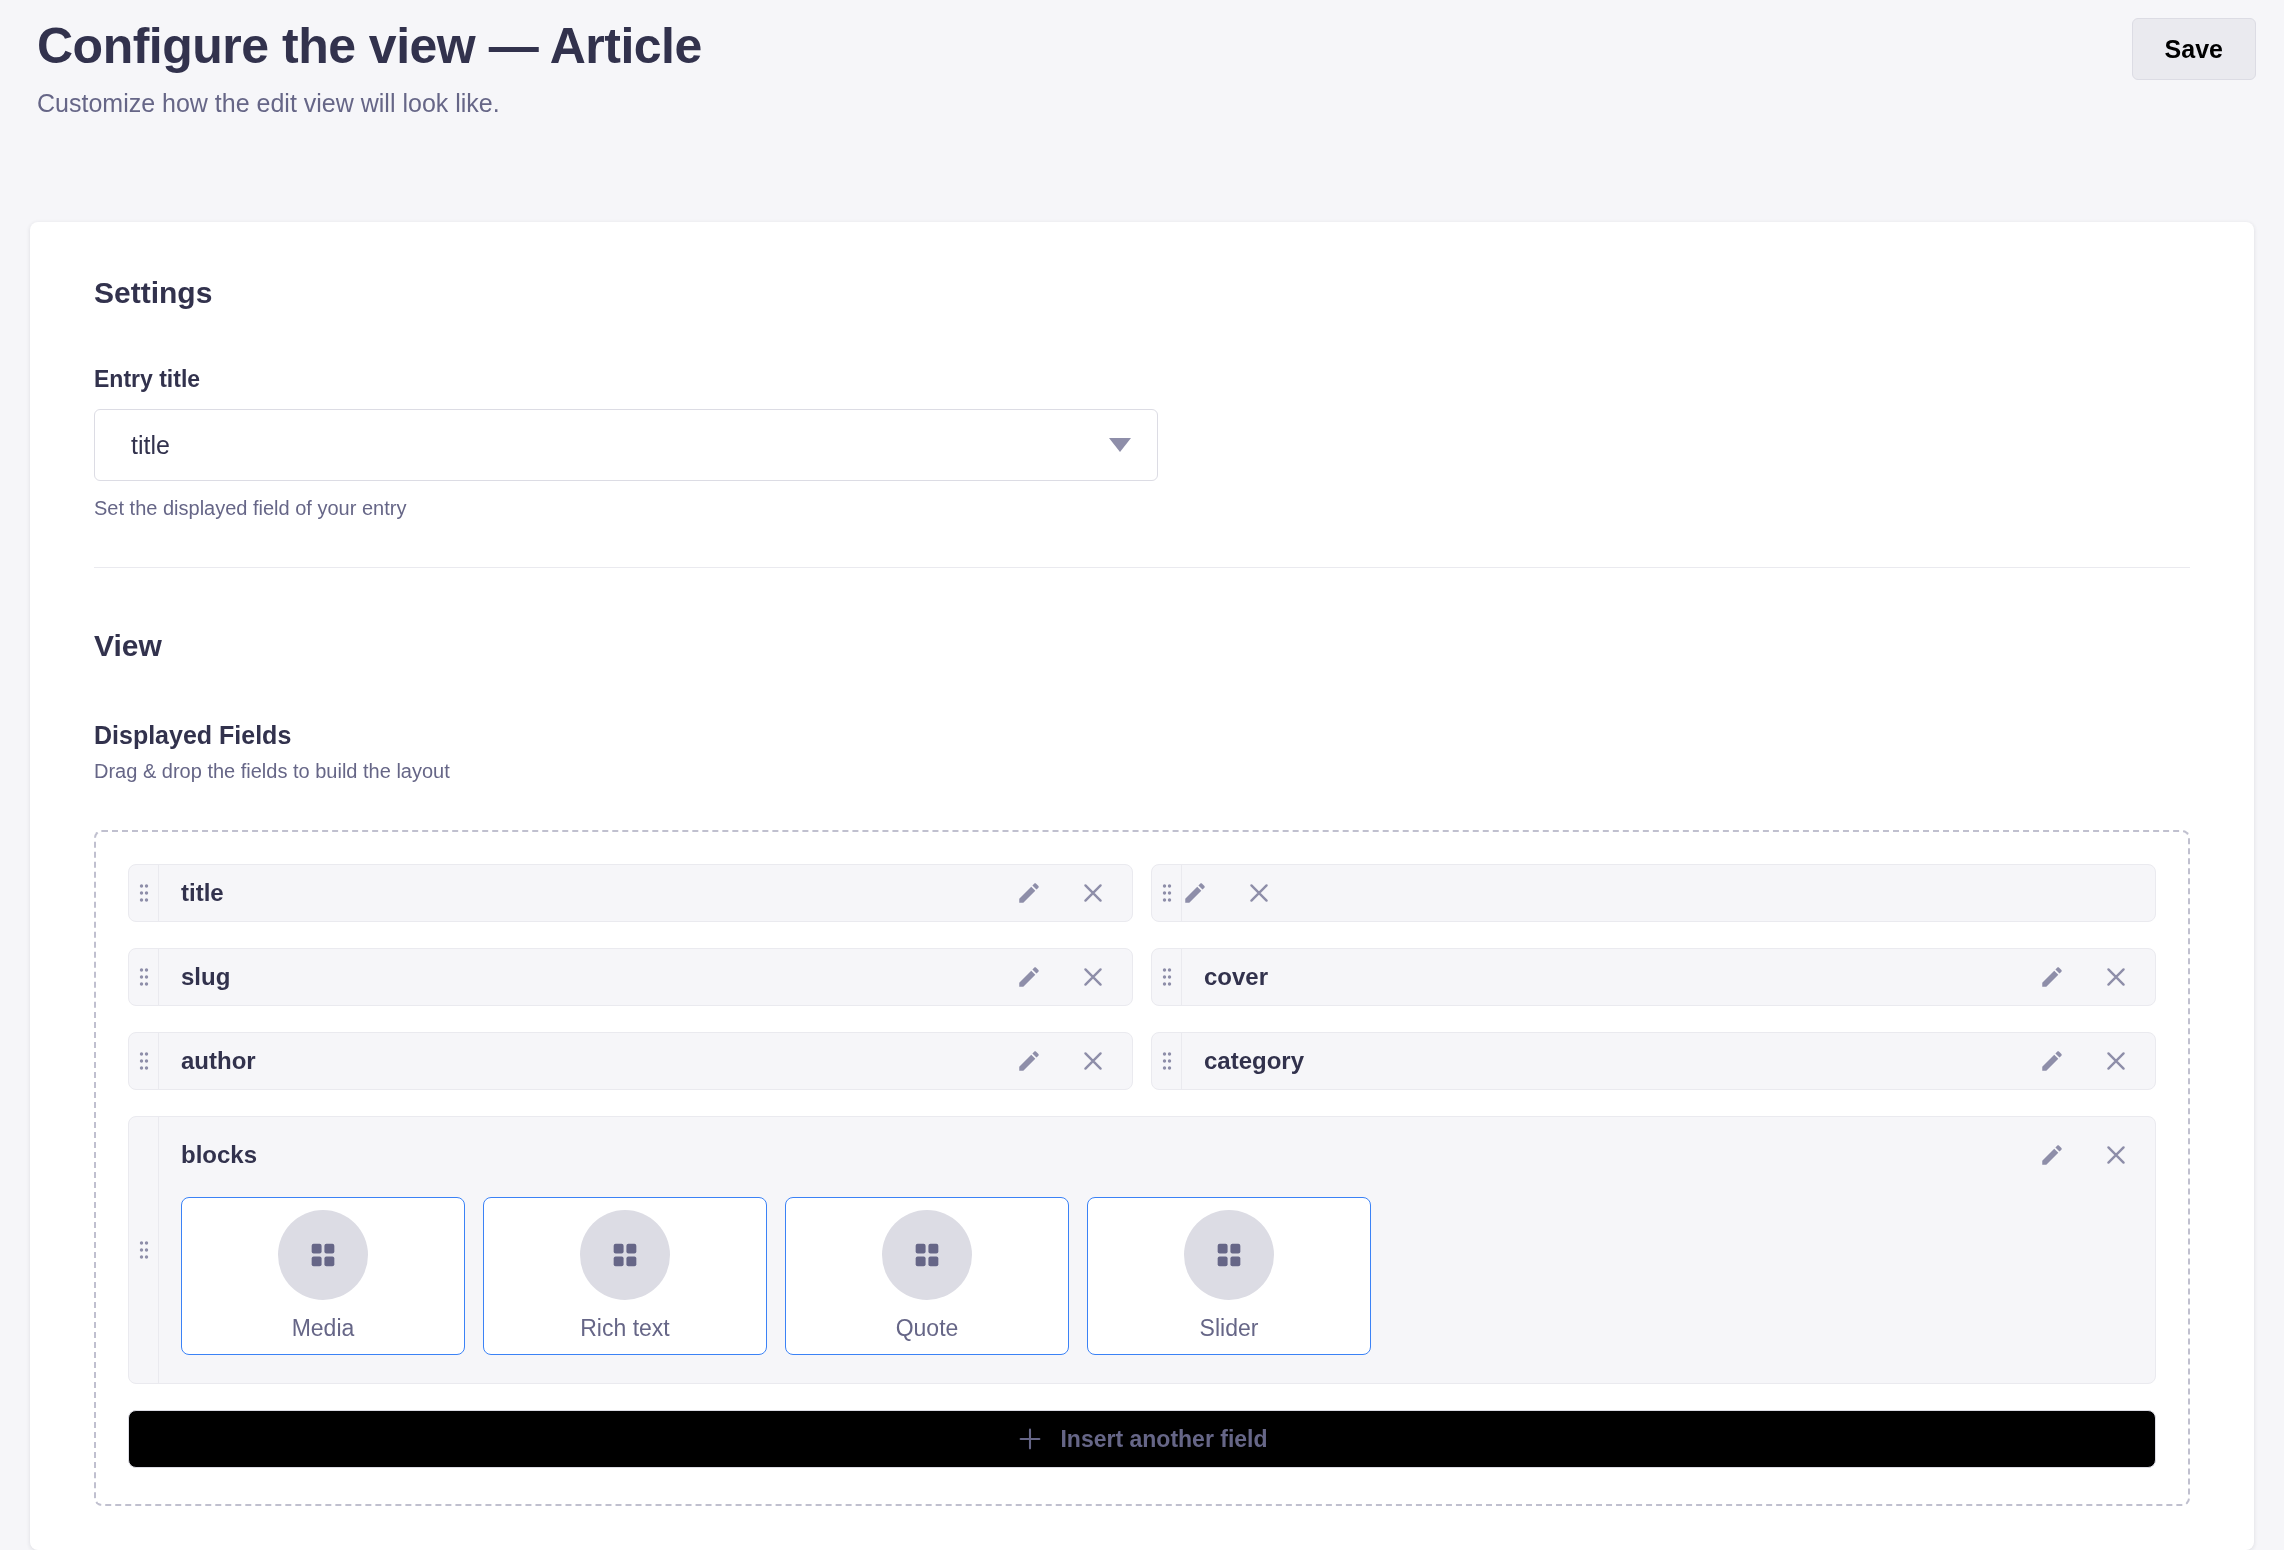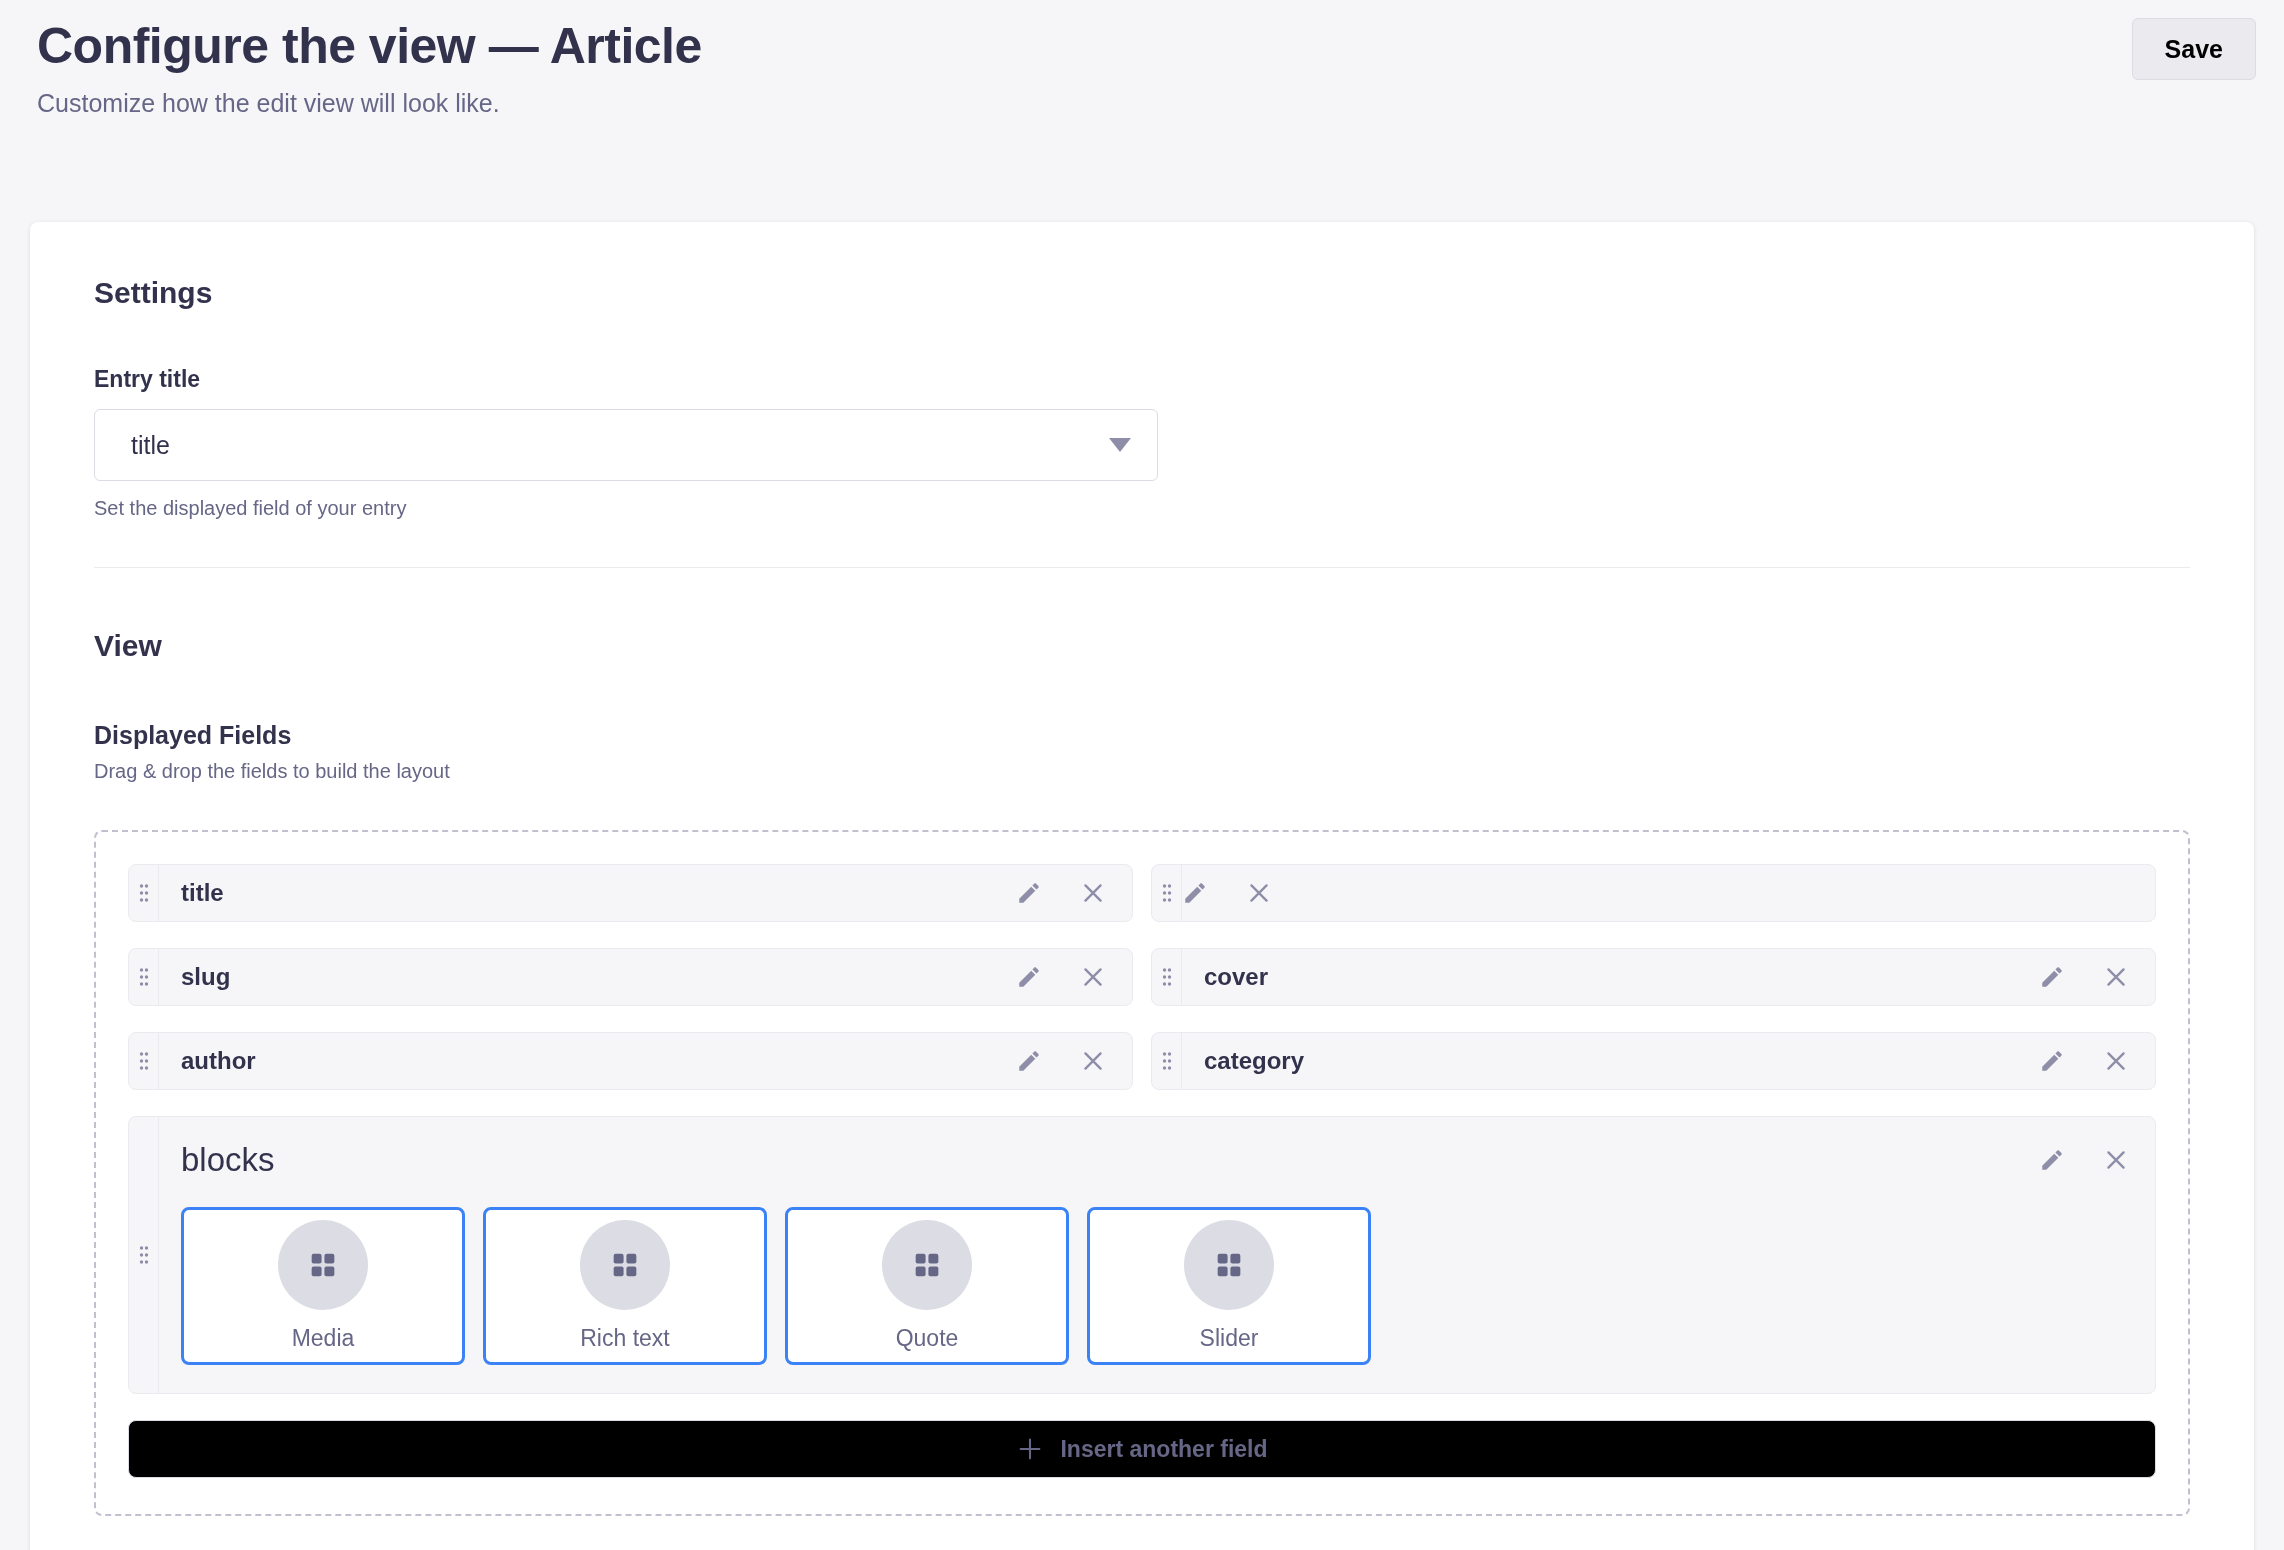--- a/index.html
+++ b/index.html
@@ -77,27 +77,27 @@
   .fcard .icon-btn.edit { margin-right:38px; }
   .fcard .icon-btn.remove { margin-right:26px; }
 
   
   .blocks-card {
     margin-top:26px; background:#f6f6f9; border:1px solid #eaeaef; border-radius:8px;
     display:flex; align-items:stretch; min-height:264px; overflow:hidden;
   }
   .blocks-content { flex:1; padding:24px 26px 28px 22px; }
   .blocks-head { display:flex; align-items:center; }
-  .blocks-name { font-size:33px; font-weight:400; color:#32324d; }
+  .blocks-name { font-size:24px; font-weight:700; color:#32324d; }
   .blocks-head .spacer { flex:1; }
   .blocks-head .icon-btn.edit { margin-right:38px; }
   .components { display:flex; gap:18px; margin-top:28px; }
   .comp-card {
     width:284px; height:158px; background:#ffffff;
-    border:3px solid #3b82f6; border-radius:8px;
+    border:1px solid #3b82f6; border-radius:8px;
     display:flex; flex-direction:column; align-items:center; justify-content:center; gap:15px;
   }
   .comp-circle { width:90px; height:90px; border-radius:50%; background:#dcdce4; display:flex; align-items:center; justify-content:center; }
   .comp-label { font-size:23px; color:#666687; font-weight:500; }
 
   .insert-btn {
     margin-top:26px; width:100%; height:58px;
     background:#000000; border:1px solid #dcdce4; border-radius:8px;
     color:#666687; font-size:23px; font-weight:600;
     font-family:"Liberation Sans", sans-serif;

